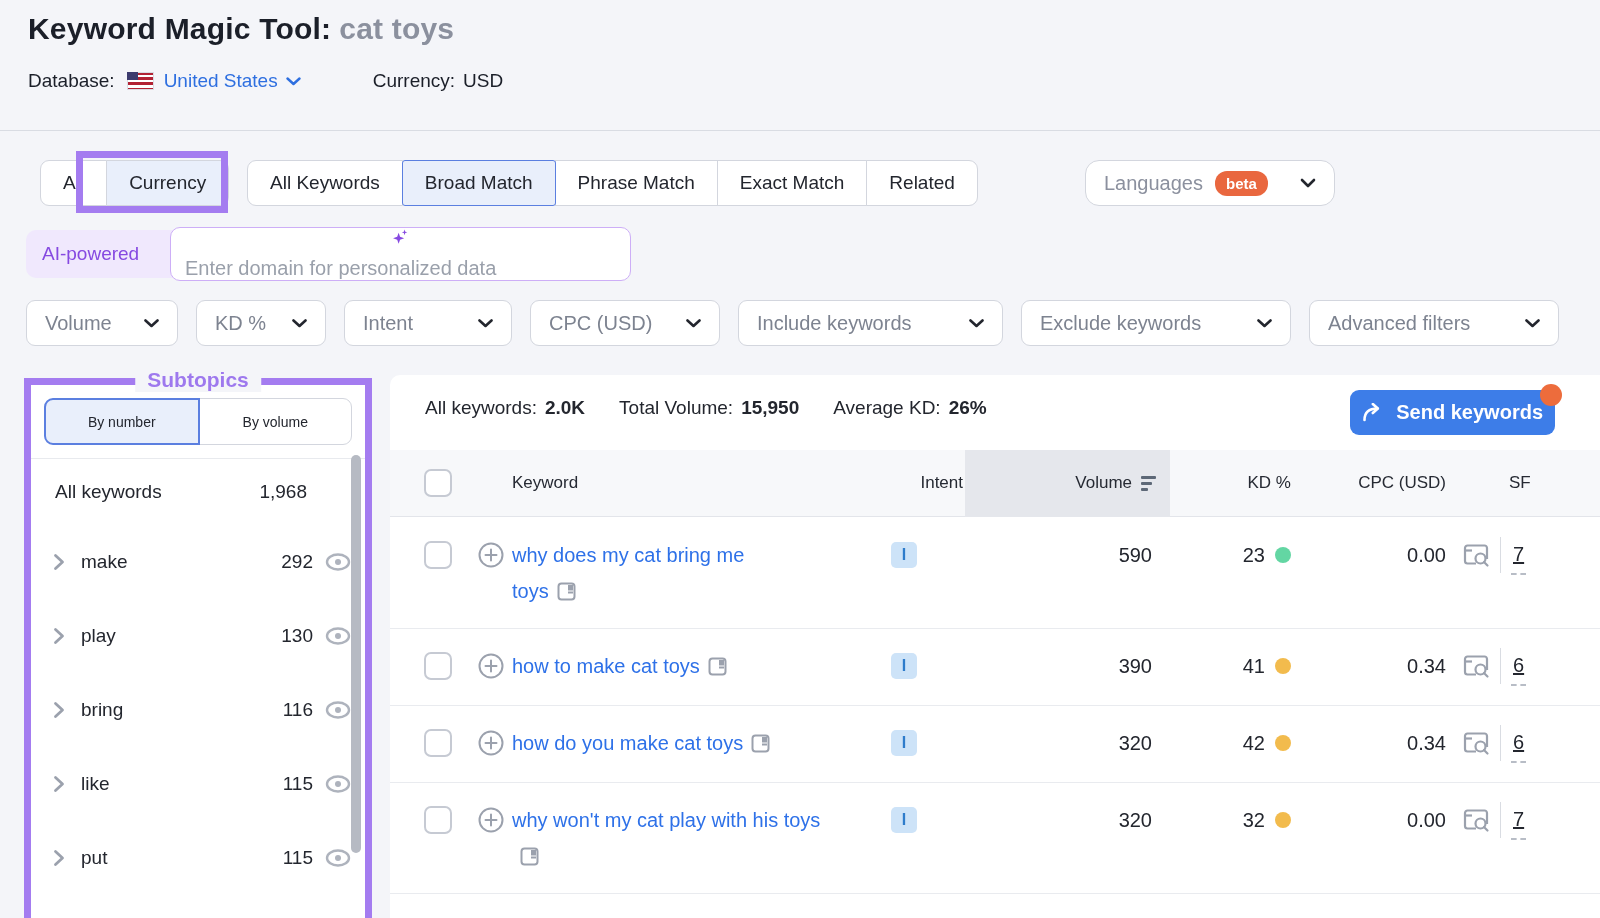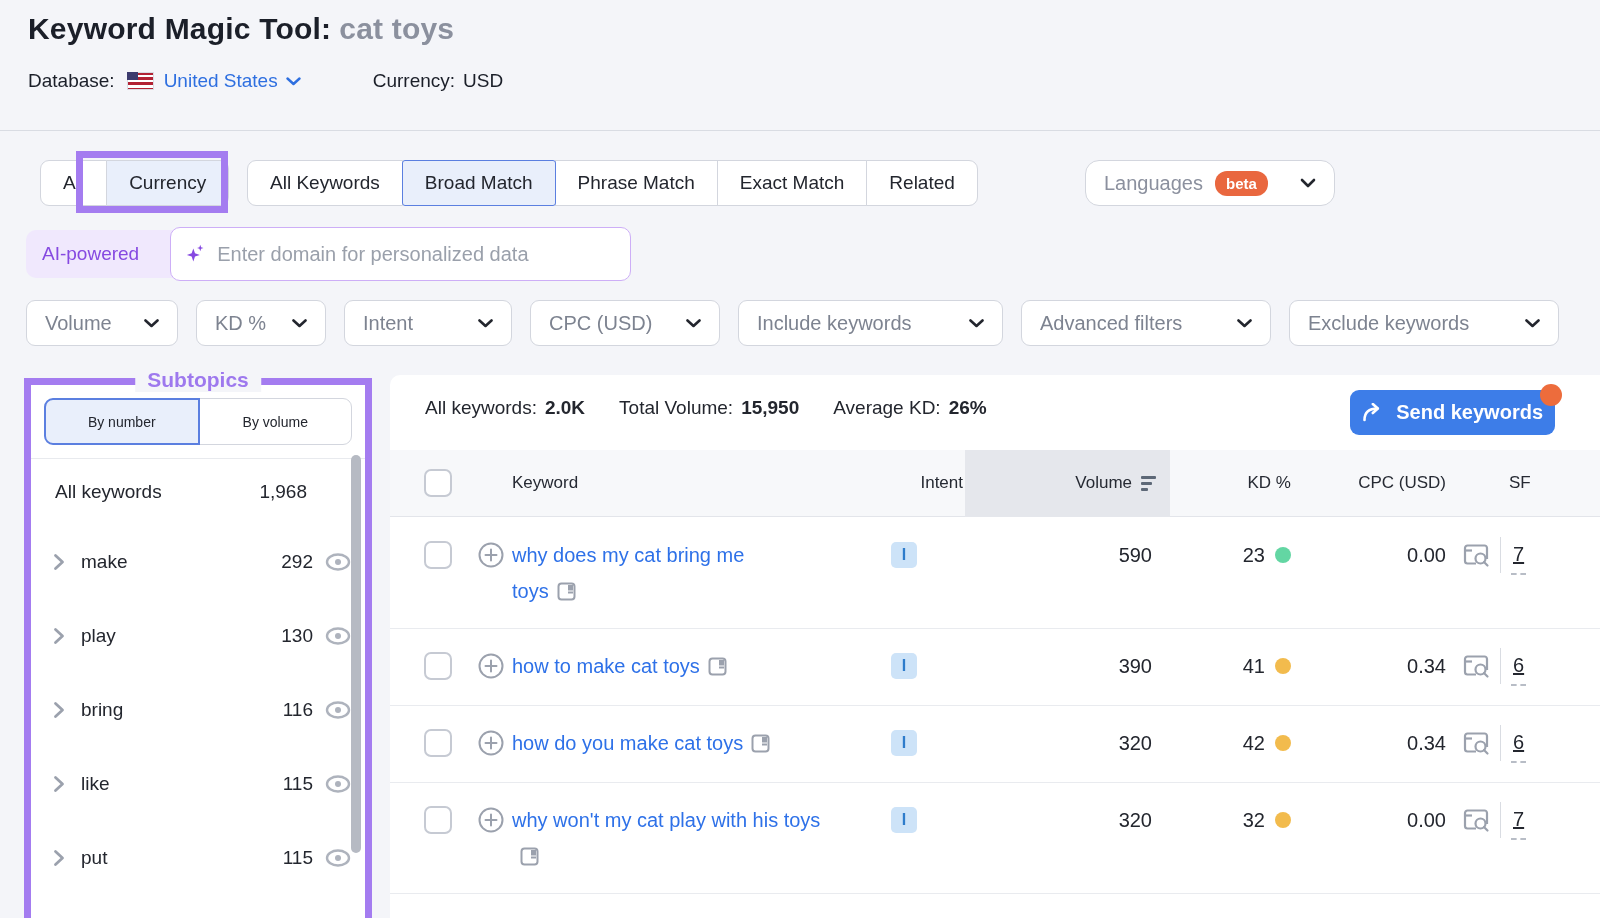--- a/index.html
+++ b/index.html
@@ -37,21 +37,21 @@
                border:1px solid #d3d6de; border-radius:14px; display:flex; align-items:center;
                padding:0 18px; gap:12px; cursor:pointer; }
   .languages .lbl { color:#8b909e; font-size:20px; }
   .beta-badge { background:#e9673f; color:#fff; font-size:15px; font-weight:bold; padding:4px 11px; border-radius:12px; }
   .languages .chev { margin-left:auto; }
 
   
   .ai-wrap { position:absolute; left:26px; top:230px; width:602px; height:48px; background:#f0e8fd; border-radius:10px; }
   .ai-label { position:absolute; left:16px; top:13px; color:#8649e1; font-size:19px; }
   .ai-input { position:absolute; left:144px; top:-3px; width:461px; height:54px; background:#fff;
-              border:1.5px solid #cdaef7; border-radius:10px; display:flex; align-items:center; padding:0 14px; gap:10px; }
+              border:1.5px solid #cdaef7; border-radius:10px; display:flex; align-items:center; padding:0 14px; gap:10px;flex-direction:column; }
   .ai-input input { border:none; outline:none; font-size:20px; width:100%; color:#23262e;
                     font-family:"Liberation Sans", sans-serif; background:transparent; }
   .ai-input input::placeholder { color:#9aa0ab; }
 
   
   .filters { position:absolute; left:26px; top:300px; display:flex; gap:18px; }
   .filter { height:46px; background:#fff; border:1px solid #d3d6de; border-radius:9px; display:flex;
             align-items:center; justify-content:space-between; padding:0 18px; font-size:20px; color:#7d8390; cursor:pointer; }
   .f0{width:152px}.f1{width:130px}.f2{width:168px}.f3{width:190px}.f4{width:265px}.f5{width:270px}.f6{width:250px}
 
@@ -204,28 +204,28 @@
       <svg width="15" height="9" viewBox="0 0 15 9">
         <path d="M1.5 1.5 L7.5 7 L13.5 1.5" fill="none" stroke="#23262e" stroke-width="2.6" stroke-linecap="round" stroke-linejoin="round"></path>
       </svg>
     </div>
   <div class="filter f4">
       <span>Include keywords</span>
       <svg width="15" height="9" viewBox="0 0 15 9">
         <path d="M1.5 1.5 L7.5 7 L13.5 1.5" fill="none" stroke="#23262e" stroke-width="2.6" stroke-linecap="round" stroke-linejoin="round"></path>
       </svg>
     </div>
+  <div class="filter f5">
+      <span>Exclude keywords</span>
+      <svg width="15" height="9" viewBox="0 0 15 9">
+        <path d="M1.5 1.5 L7.5 7 L13.5 1.5" fill="none" stroke="#23262e" stroke-width="2.6" stroke-linecap="round" stroke-linejoin="round"></path>
+      </svg>
+    </div>
   <div class="filter f6">
       <span>Advanced filters</span>
-      <svg width="15" height="9" viewBox="0 0 15 9">
-        <path d="M1.5 1.5 L7.5 7 L13.5 1.5" fill="none" stroke="#23262e" stroke-width="2.6" stroke-linecap="round" stroke-linejoin="round"></path>
-      </svg>
-    </div>
-  <div class="filter f5">
-      <span>Exclude keywords</span>
       <svg width="15" height="9" viewBox="0 0 15 9">
         <path d="M1.5 1.5 L7.5 7 L13.5 1.5" fill="none" stroke="#23262e" stroke-width="2.6" stroke-linecap="round" stroke-linejoin="round"></path>
       </svg>
     </div>
 </div>
 
 <aside class="subtopics">
   <span class="sub-annot-label">Subtopics</span>
   <div class="panel">
     <div class="toggle">

